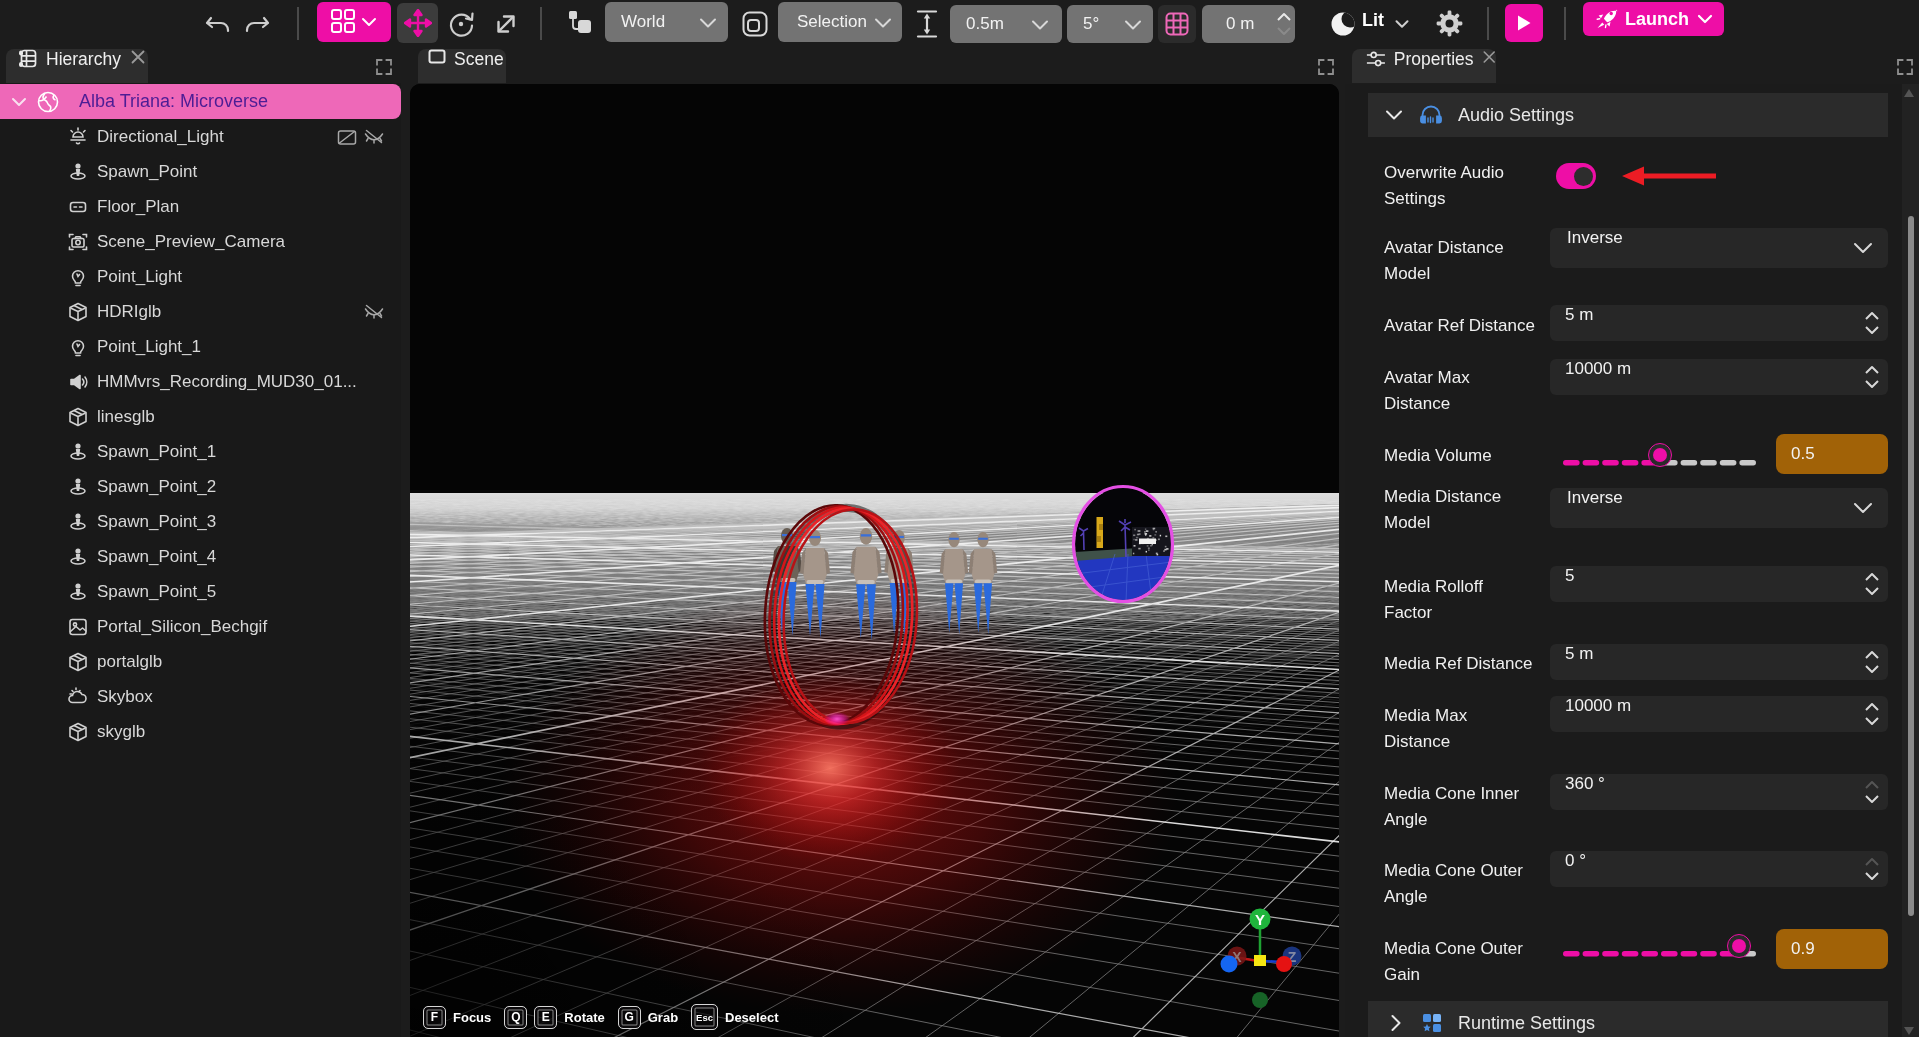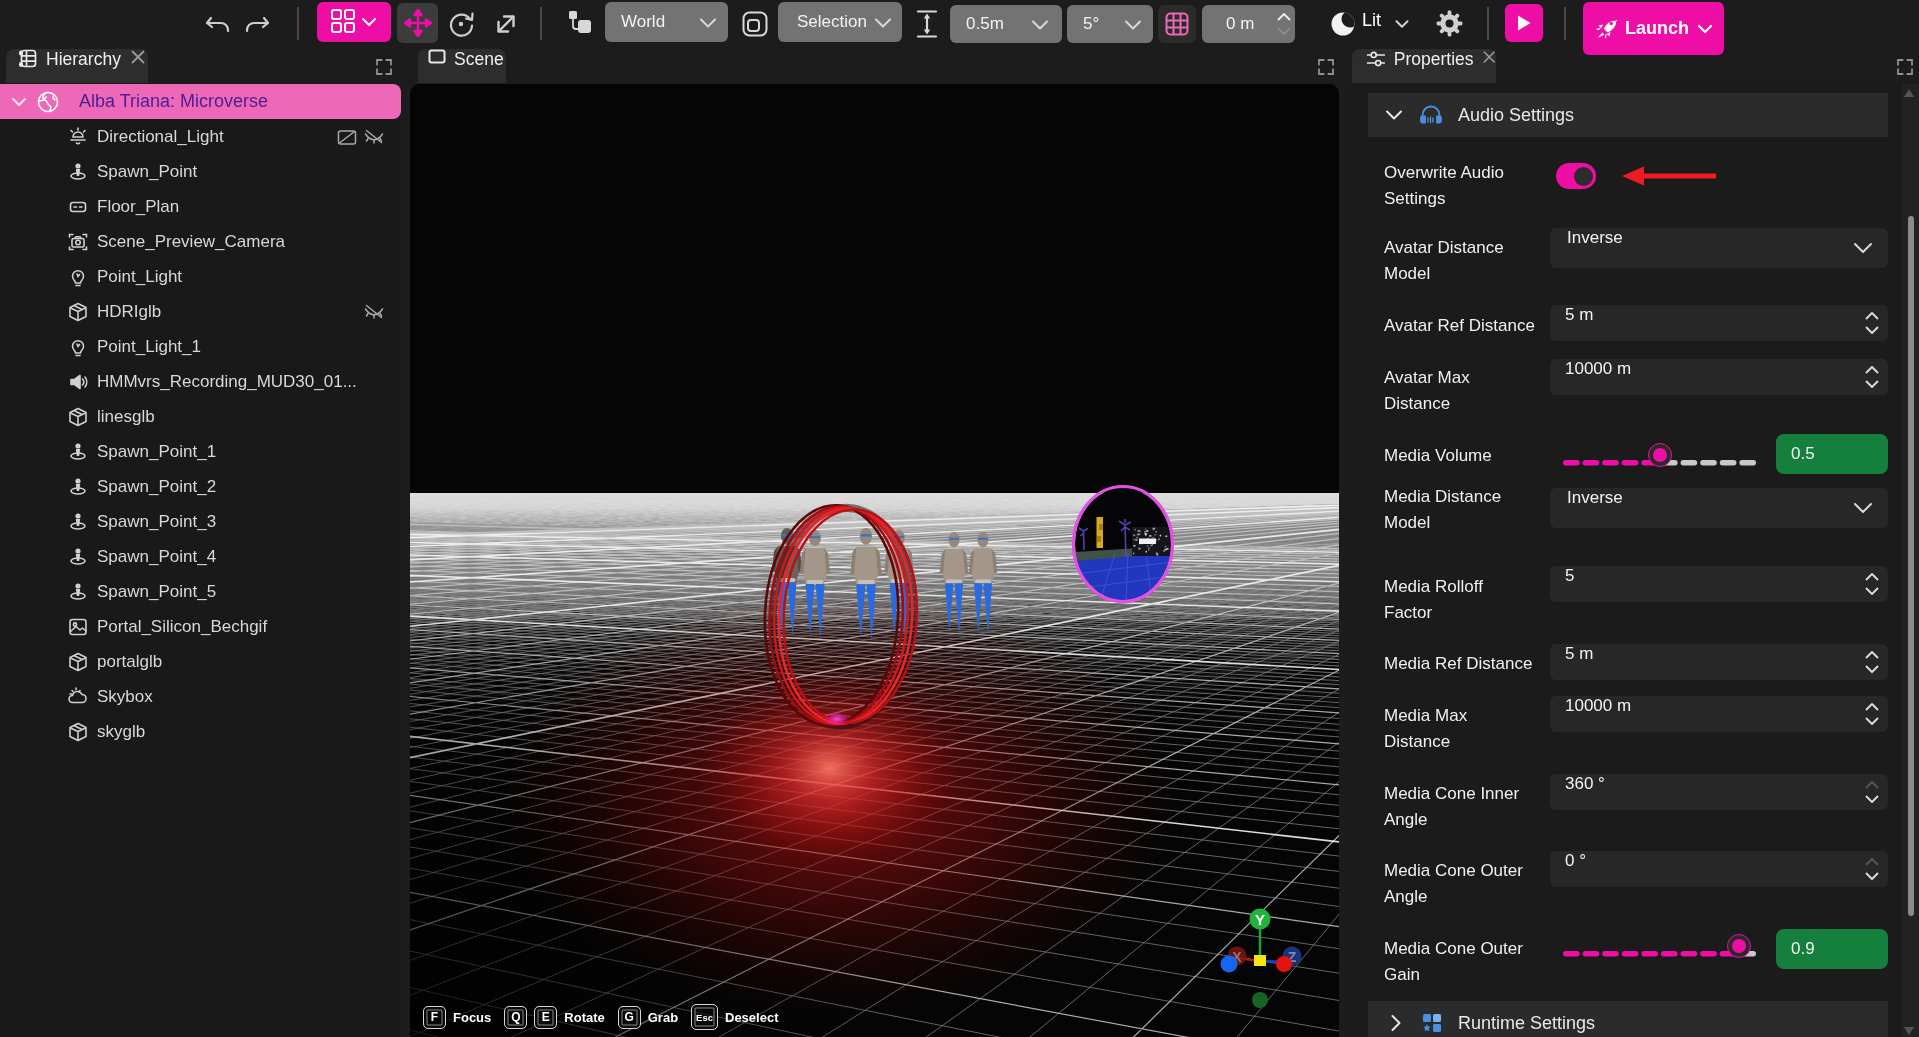--- a/index.html
+++ b/index.html
@@ -3,21 +3,21 @@
 *{margin:0;padding:0;box-sizing:border-box}
 html,body{width:1919px;height:1037px;overflow:hidden;background:#1c1c1c;
  font-family:"Liberation Sans",sans-serif;color:#e8e8e8}
 .abs{position:absolute}
 .btn{position:absolute;border-radius:6px;display:flex;align-items:center;justify-content:center}
 .ddbtn{position:absolute;border-radius:6px;background:#737373;display:flex;align-items:center;color:#f2f2f2;font-size:17px}
 .tab{position:absolute;top:49px;height:34px;background:#2d2d2d;border-radius:8px 8px 0 0;display:flex;align-items:flex-start;color:#efefef;font-size:17.5px}
 .hrow{position:absolute;left:0;width:401px;height:35px;display:flex;align-items:center;color:#d8d8d8;font-size:17px}
 .plabel{position:absolute;left:1384px;color:#f0f0f0;font-size:17px;line-height:25.5px;width:175px}
 .pbox{position:absolute;left:1550px;width:338px;background:#272727;border-radius:6px;color:#f2f2f2;font-size:17px;display:flex;}
-.vbox{position:absolute;left:1776px;width:112px;background:#15803d;border-radius:8px;color:#f2f2f2;font-size:17px;display:flex;align-items:center}
+.vbox{position:absolute;left:1776px;width:112px;background:#a16207;border-radius:8px;color:#f2f2f2;font-size:17px;display:flex;align-items:center}
 .key{display:inline-flex;align-items:center;justify-content:center;border:1.3px solid #d6d6d6;border-radius:5px;box-shadow:inset 0 0 0 2.5px #0c0a0c,inset 0 0 0 3.5px #888;background:rgba(12,10,12,0.6);color:#fff;font-size:12px;font-weight:700;height:23px;min-width:23px}
 </style></head><body>
 <div class="abs" style="left:297px;top:7px;width:2px;height:33px;background:#4a4a4a"></div>
 <div class="abs" style="left:540px;top:7px;width:2px;height:33px;background:#4a4a4a"></div>
 <div class="abs" style="left:1487px;top:7px;width:2px;height:33px;background:#4a4a4a"></div>
 <div class="abs" style="left:1564px;top:7px;width:2px;height:33px;background:#4a4a4a"></div>
 <svg width="70" height="28" viewBox="0 0 70 28" style="position:absolute;left:204px;top:10px">
     <g stroke="#cdcdcd" stroke-width="2.2" fill="none" stroke-linecap="round" stroke-linejoin="round">
       <path d="M7 8 L3 13 L8 17"></path>
       <path d="M3.5 13 H17 a7 7 0 0 1 7 7 v1"></path>
@@ -124,21 +124,21 @@
   </div>
 <svg width="26" height="26" viewBox="0 0 26 26" style="position:absolute;left:1330px;top:11px">
     <defs>
       <clipPath id="mooncl">
         <circle cx="13" cy="13" r="11.5"></circle>
       </clipPath>
     </defs>
     <circle cx="13" cy="13" r="11.5" fill="#f2f2f2"></circle>
     <circle cx="20" cy="8" r="8.5" fill="#1c1c1c" clip-path="url(#mooncl)"></circle>
   </svg>
-<div class="abs" style="left:1362px;top:10px;font-size:18px;font-weight:400;color:#fff">Lit</div>
+<div class="abs" style="left:1362px;top:10px;font-size:18px;font-weight:700;color:#fff">Lit</div>
 <svg width="16" height="14" viewBox="0 0 16 14" style="position:absolute;left:1394px;top:17px">
     <path d="M2.5 4.25 L8 9.75 L13.5 4.25" stroke="#cfcfcf" stroke-width="2" fill="none" stroke-linecap="round" stroke-linejoin="round"></path>
   </svg>
 <svg width="27" height="27" viewBox="0 0 27 27" style="position:absolute;left:1436px;top:10px">
     <g fill="#cfcfcf">
       <rect x="11.6" y="0.6" width="3.8" height="5" rx="1.4" transform="rotate(0 13.5 13.5)"></rect>
       <rect x="11.6" y="0.6" width="3.8" height="5" rx="1.4" transform="rotate(45 13.5 13.5)"></rect>
       <rect x="11.6" y="0.6" width="3.8" height="5" rx="1.4" transform="rotate(90 13.5 13.5)"></rect>
       <rect x="11.6" y="0.6" width="3.8" height="5" rx="1.4" transform="rotate(135 13.5 13.5)"></rect>
       <rect x="11.6" y="0.6" width="3.8" height="5" rx="1.4" transform="rotate(180 13.5 13.5)"></rect>
@@ -147,21 +147,21 @@
       <rect x="11.6" y="0.6" width="3.8" height="5" rx="1.4" transform="rotate(315 13.5 13.5)"></rect>
       <circle cx="13.5" cy="13.5" r="9.2"></circle>
     </g>
     <circle cx="13.5" cy="13.5" r="4" fill="#1c1c1c"></circle>
   </svg>
 <div class="btn" style="left:1505px;top:4px;width:38px;height:38px;background:#ee0ea6">
     <svg width="16" height="18" viewBox="0 0 16 18" style="">
       <path d="M2 1.5 L14.5 9 L2 16.5 Z" fill="#fff"></path>
     </svg>
   </div>
-<div class="btn" style="left:1583px;top:2px;width:141px;height:53px;background:#ee0ea6">
+<div class="btn" style="left:1583px;top:2px;width:141px;height:34px;background:#ee0ea6">
     <svg width="26" height="26" viewBox="0 0 26 26" style="margin-right:5px">
       <g fill="#fff">
         <path d="M21.5 3 c.8 2.8 .2 6.2 -2.2 9.2 c-1.6 2 -3.8 3.4 -6 4.1 l-3.4 -3.4 c.7 -2.2 2.1 -4.4 4.1 -6 c3 -2.4 6.4 -3 9.2 -2.2 z" transform="rotate(3 13 13)"></path>
         <path d="M9.2 8.5 l-4.6 .9 2.4 2.9z"></path>
         <path d="M16.5 15.8 l-.9 4.6 -2.9 -2.4z"></path>
         <path d="M8.3 16.6 l-4.8 5.3 6.7 -3.2z"></path>
         <path d="M3.2 13.2 l2.5 -.4 M11.5 21.5 l.4 -2.5" stroke="#fff" stroke-width="1.4" fill="none" stroke-linecap="round"></path>
       </g>
       <circle cx="17.2" cy="7.5" r="1.7" fill="#ee0ea6"></circle>
     </svg>

